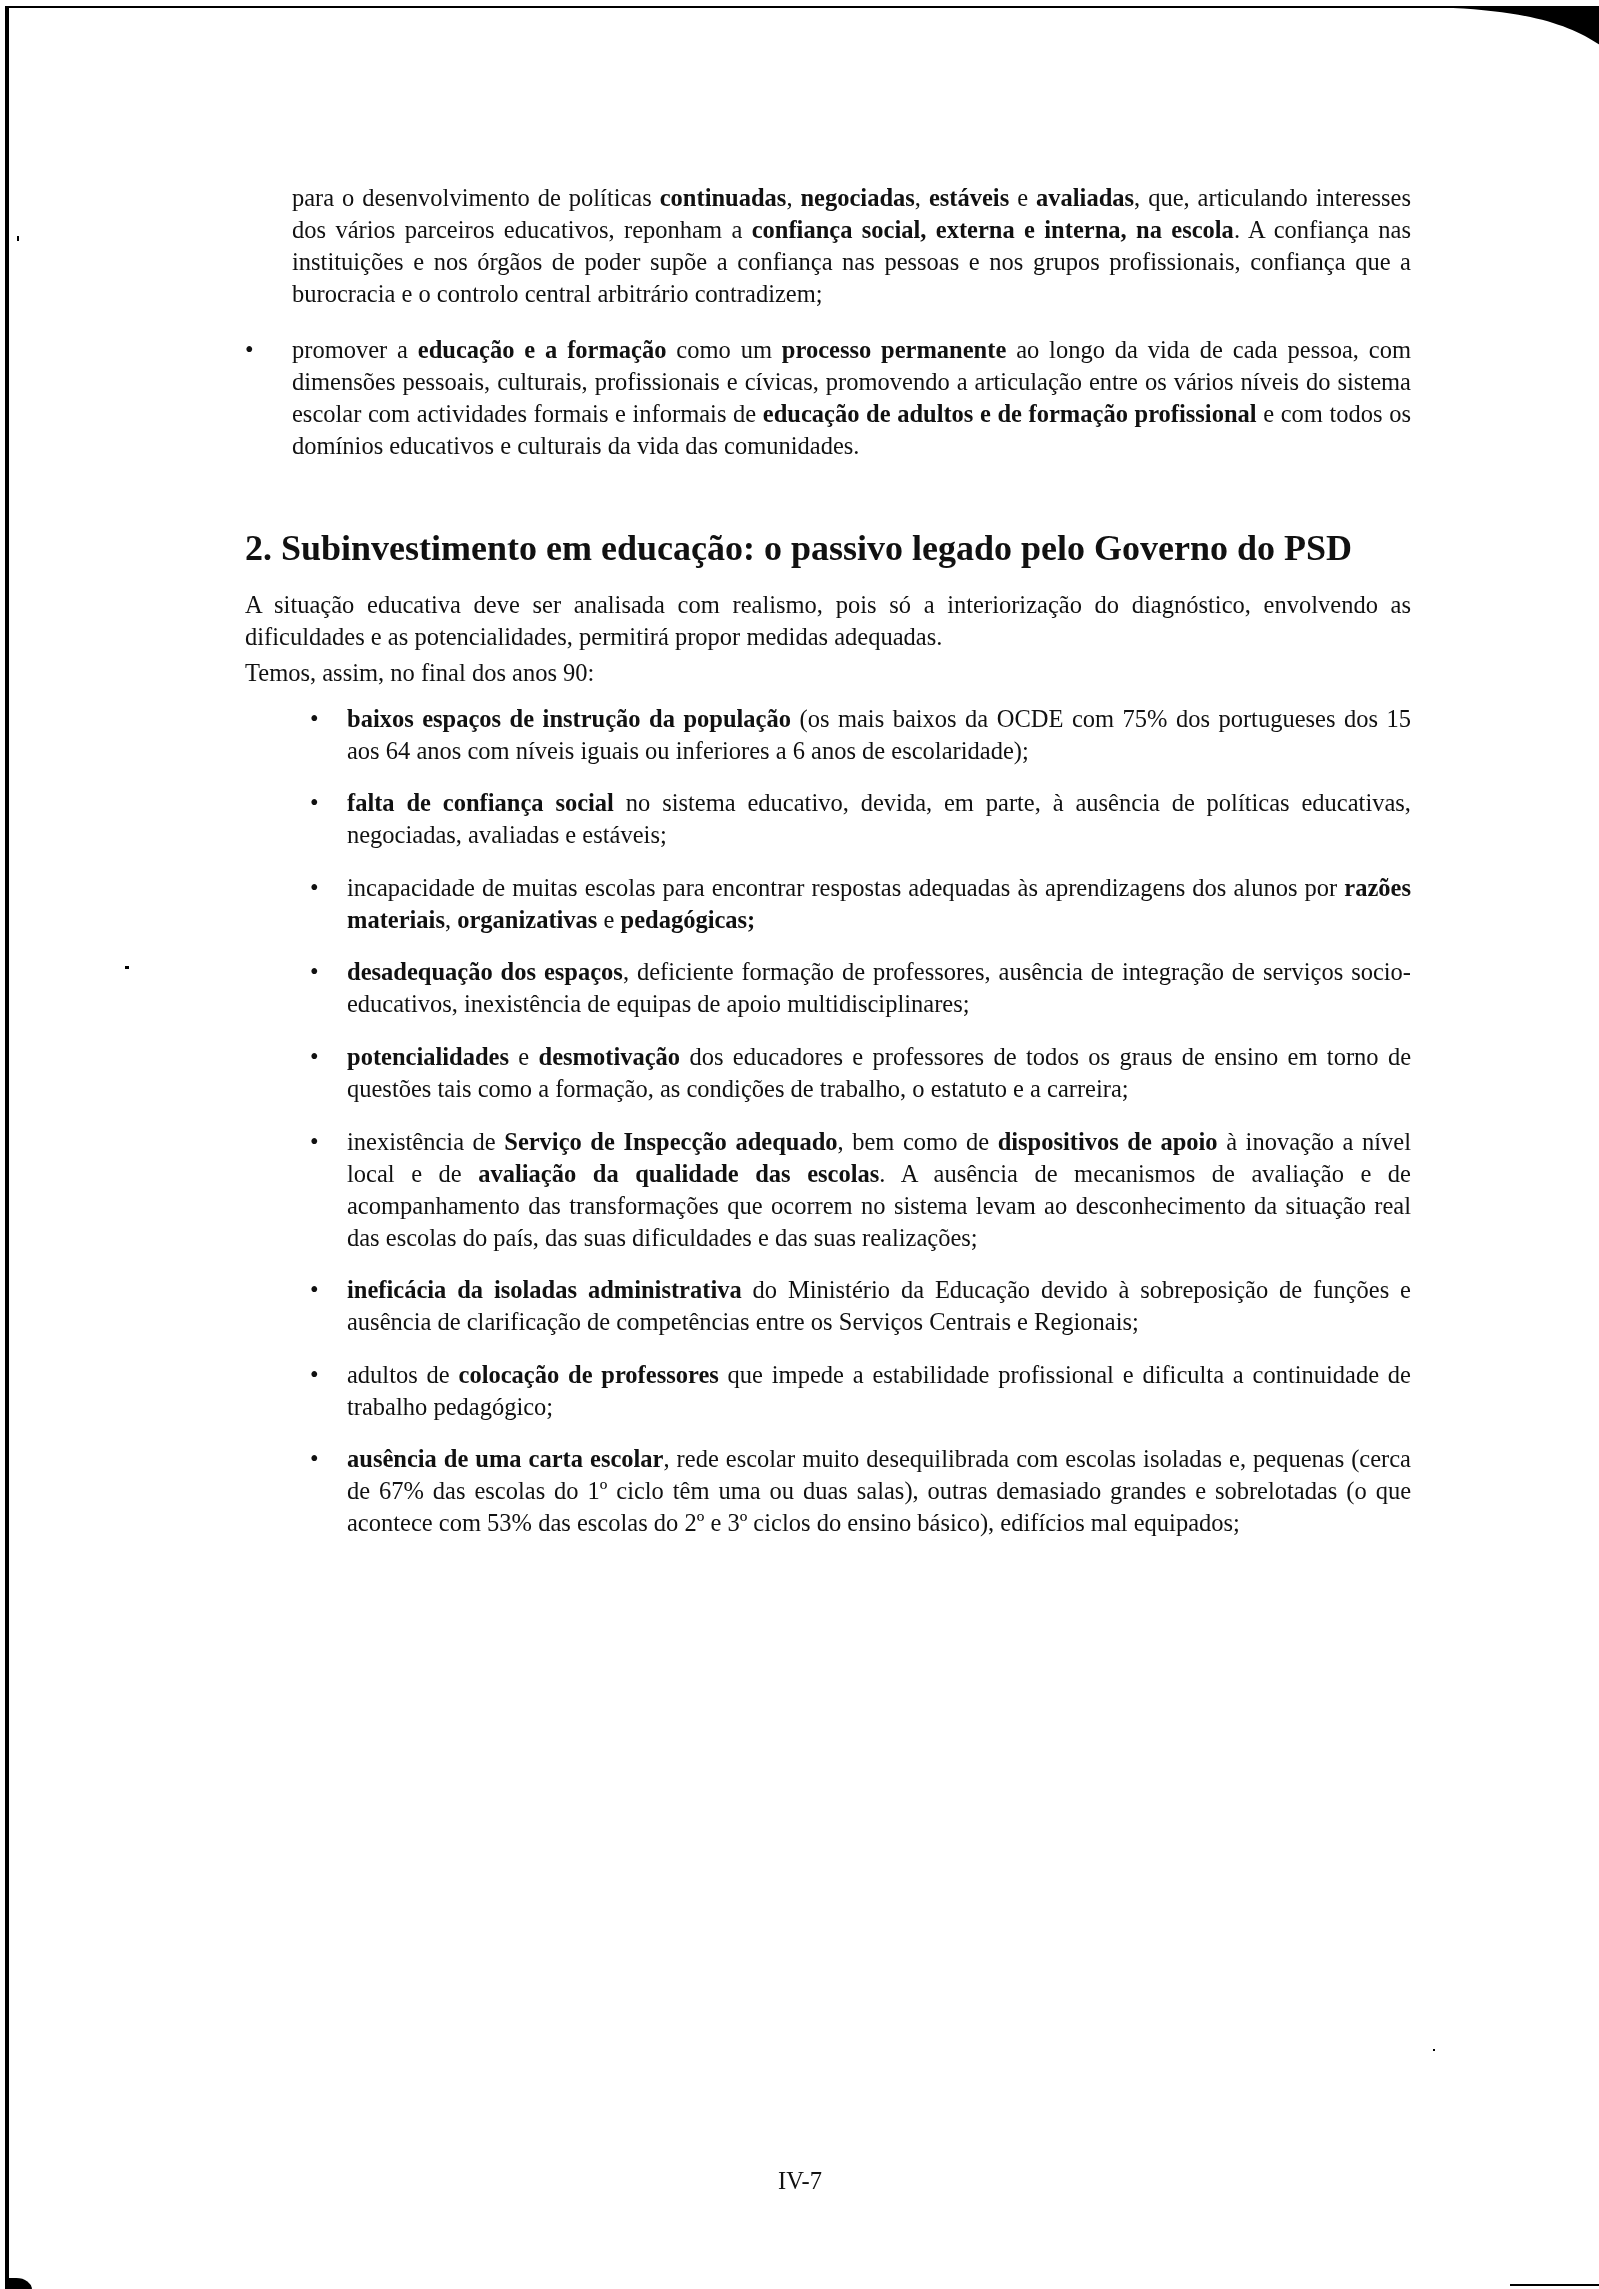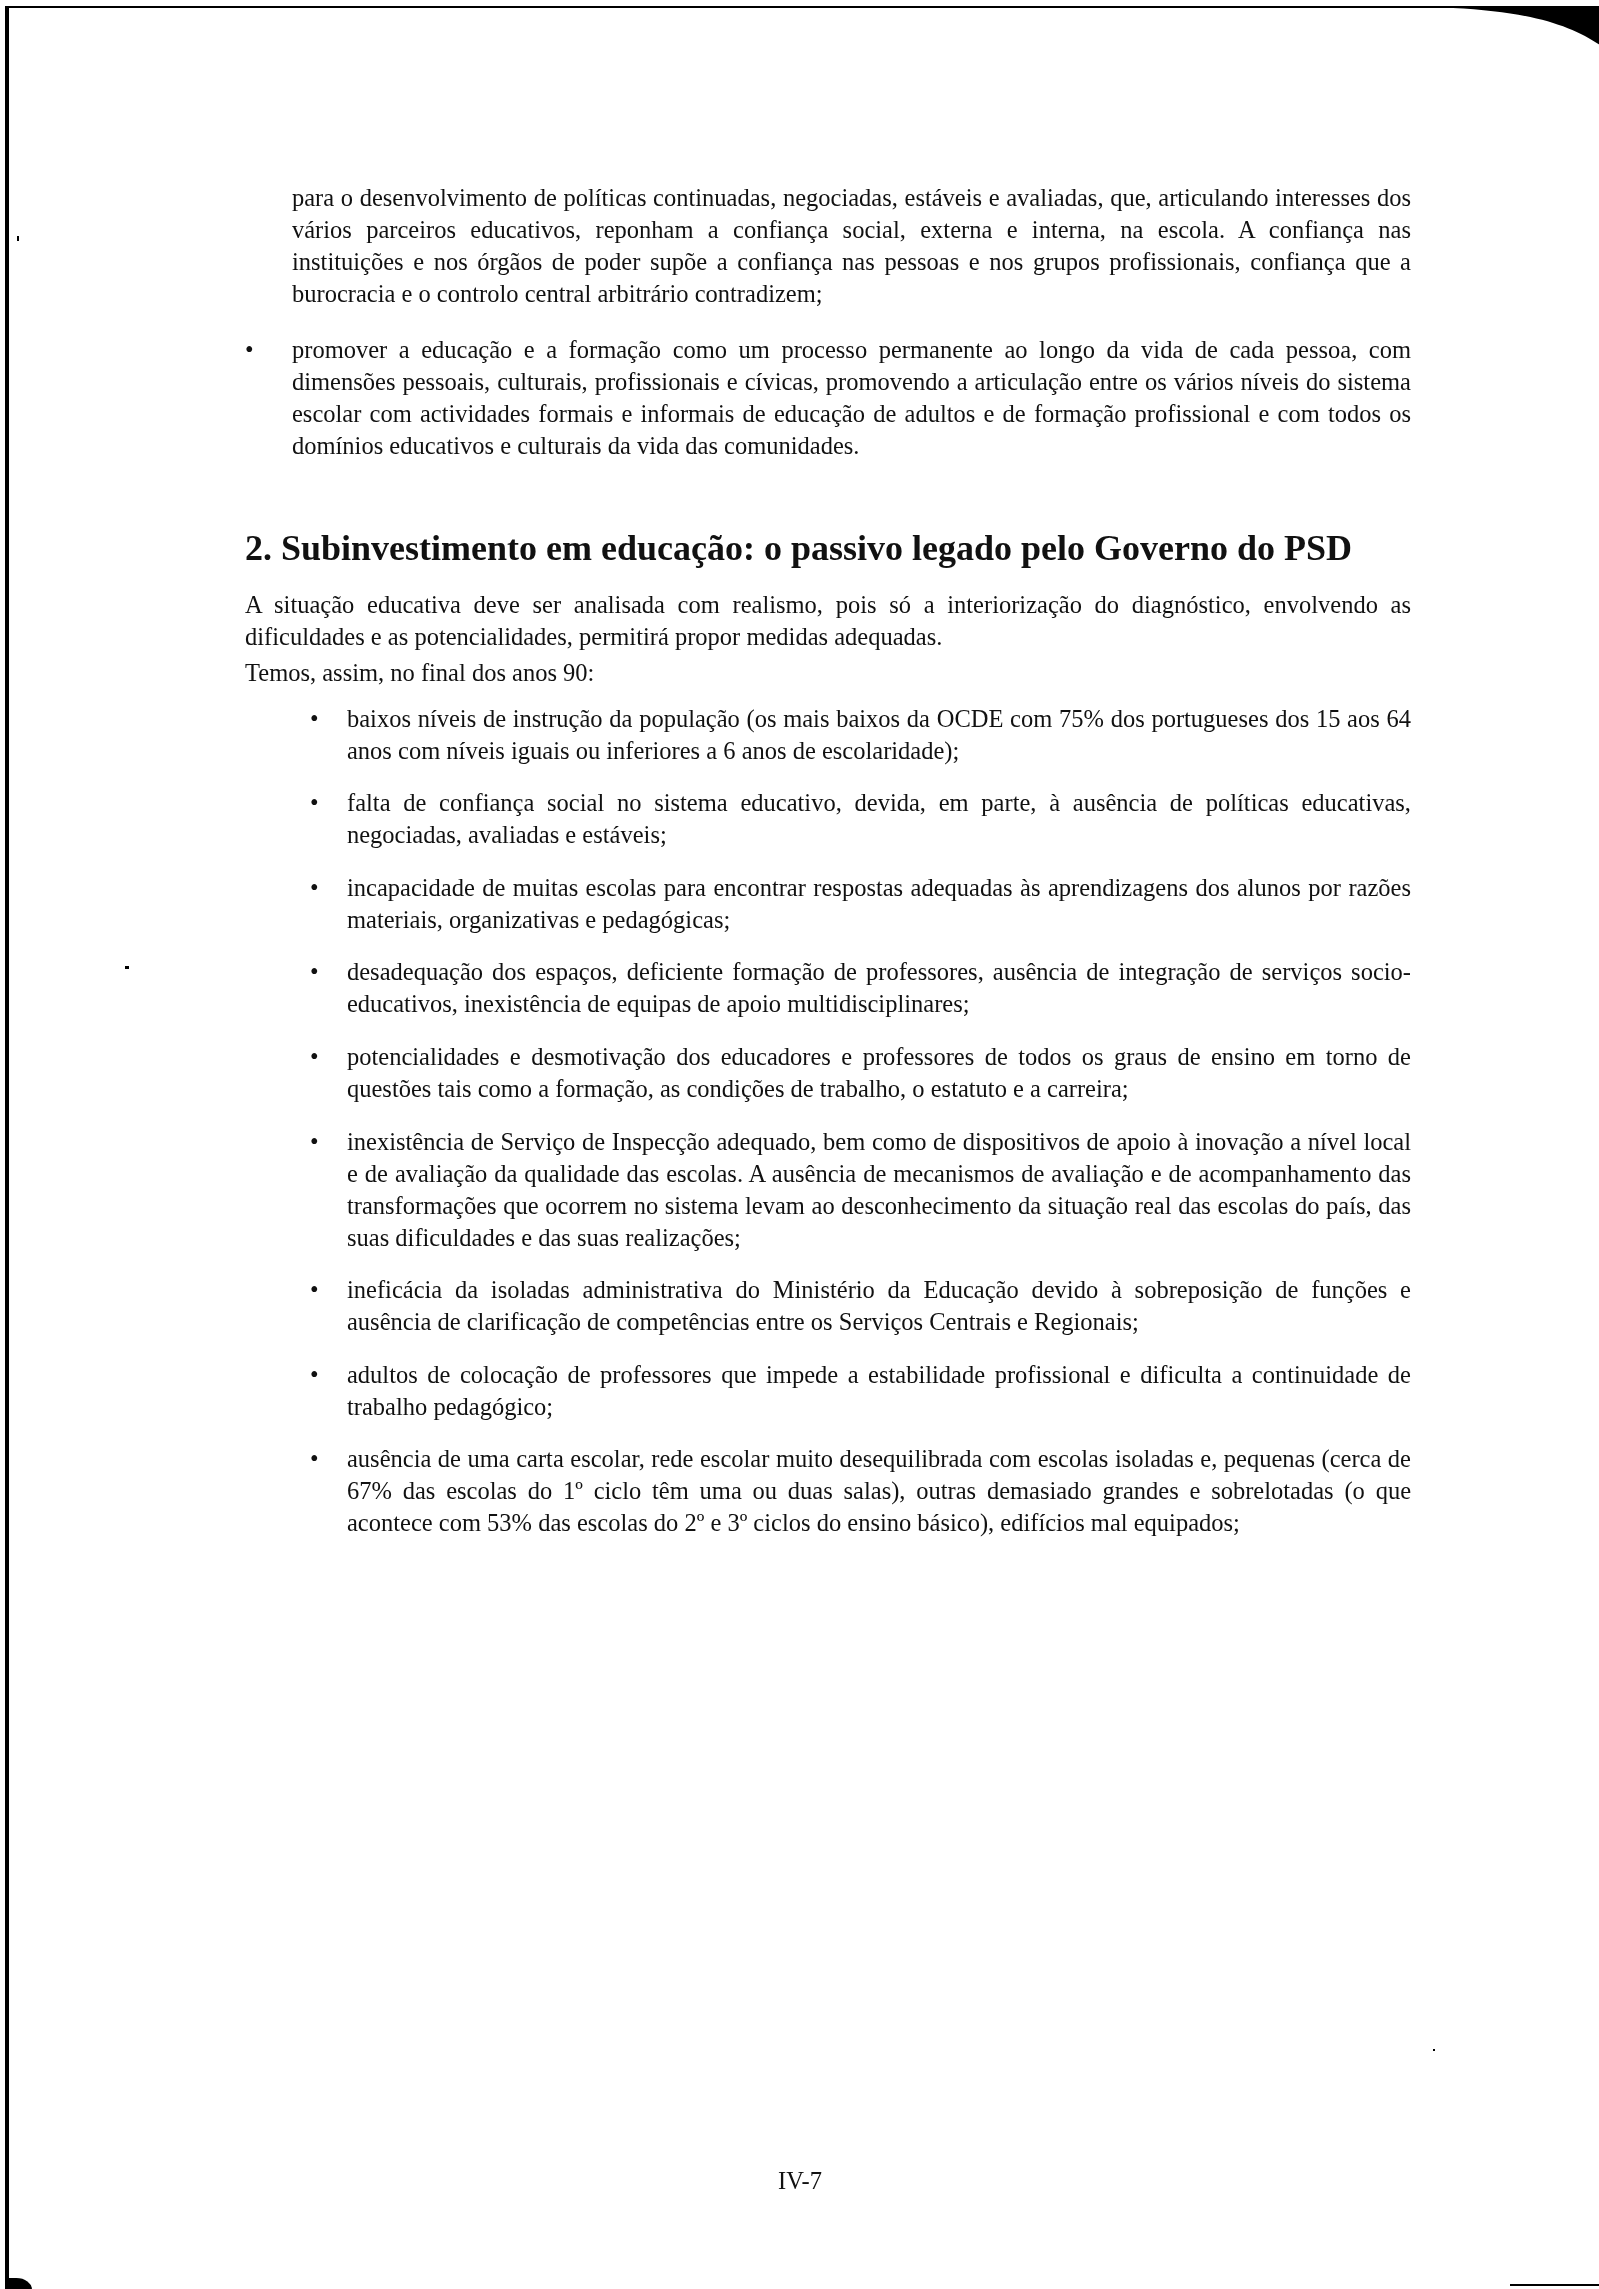--- a/index.html
+++ b/index.html
@@ -79,21 +79,21 @@
     .sub-item {
       position: relative;
       margin: 0 0 20.6px 55px;
       text-align: justify;
     }
     .sub-item .dot {
       position: absolute;
       left: -37px;
       top: 0;
     }
-    b { font-weight: normal; }
+    b { font-weight: bold; }
     .page-number {
       position: absolute;
       left: 0;
       width: 1600px;
       top: 2167px;
       text-align: center;
       font-size: 24.5px;
     }
   </style>
 </head>
@@ -118,21 +118,21 @@
     <span class="dot">•</span>
     <span><span>promover a </span><b>educação e a formação</b><span> como um </span><b>processo permanente</b><span> ao longo da vida de cada pessoa, com dimensões pessoais, culturais, profissionais e cívicas, promovendo a articulação entre os vários níveis do sistema escolar com actividades formais e informais de </span><b>educação de adultos e de formação profissional</b><span> e com todos os domínios educativos e culturais da vida das comunidades.</span></span>
   </div>
 
   <h2 class="heading">2. Subinvestimento em educação: o passivo legado pelo Governo do PSD</h2>
 
   <p class="intro">A situação educativa deve ser analisada com realismo, pois só a interiorização do diagnóstico, envolvendo as dificuldades e as potencialidades, permitirá propor medidas adequadas.</p>
   <p class="intro-2">Temos, assim, no final dos anos 90:</p>
 
   <ul class="sub-list">
-    <li class="sub-item"><span class="dot">•</span><span><b>baixos níveis de instrução da população</b><span> (os mais baixos da OCDE com 75% dos portugueses dos 15 aos 64 anos com níveis iguais ou inferiores a 6 anos de escolaridade);</span></span></li>
+    <li class="sub-item"><span class="dot">•</span><span><b>baixos espaços de instrução da população</b><span> (os mais baixos da OCDE com 75% dos portugueses dos 15 aos 64 anos com níveis iguais ou inferiores a 6 anos de escolaridade);</span></span></li>
     <li class="sub-item"><span class="dot">•</span><span><b>falta de confiança social</b><span> no sistema educativo, devida, em parte, à ausência de políticas educativas, negociadas, avaliadas e estáveis;</span></span></li>
     <li class="sub-item"><span class="dot">•</span><span><span>incapacidade de muitas escolas para encontrar respostas adequadas às aprendizagens dos alunos por </span><b>razões materiais</b><span>, </span><b>organizativas</b><span> e </span><b>pedagógicas;</b></span></li>
     <li class="sub-item"><span class="dot">•</span><span><b>desadequação dos espaços</b><span>, deficiente formação de professores, ausência de integração de serviços socio-educativos, inexistência de equipas de apoio multidisciplinares;</span></span></li>
     <li class="sub-item"><span class="dot">•</span><span><b>potencialidades</b><span> e </span><b>desmotivação</b><span> dos educadores e professores de todos os graus de ensino em torno de questões tais como a formação, as condições de trabalho, o estatuto e a carreira;</span></span></li>
     <li class="sub-item"><span class="dot">•</span><span><span>inexistência de </span><b>Serviço de Inspecção adequado</b><span>, bem como de </span><b>dispositivos de apoio</b><span> à inovação a nível local e de </span><b>avaliação da qualidade das escolas</b><span>. A ausência de mecanismos de avaliação e de acompanhamento das transformações que ocorrem no sistema levam ao desconhecimento da situação real das escolas do país, das suas dificuldades e das suas realizações;</span></span></li>
     <li class="sub-item"><span class="dot">•</span><span><b>ineficácia da isoladas administrativa</b><span> do Ministério da Educação devido à sobreposição de funções e ausência de clarificação de competências entre os Serviços Centrais e Regionais;</span></span></li>
     <li class="sub-item"><span class="dot">•</span><span><span>adultos de </span><b>colocação de professores</b><span> que impede a estabilidade profissional e dificulta a continuidade de trabalho pedagógico;</span></span></li>
     <li class="sub-item"><span class="dot">•</span><span><b>ausência de uma carta escolar</b><span>, rede escolar muito desequilibrada com escolas isoladas e, pequenas (cerca de 67% das escolas do 1º ciclo têm uma ou duas salas), outras demasiado grandes e sobrelotadas (o que acontece com 53% das escolas do 2º e 3º ciclos do ensino básico), edifícios mal equipados;</span></span></li>
   </ul>
 </div>

